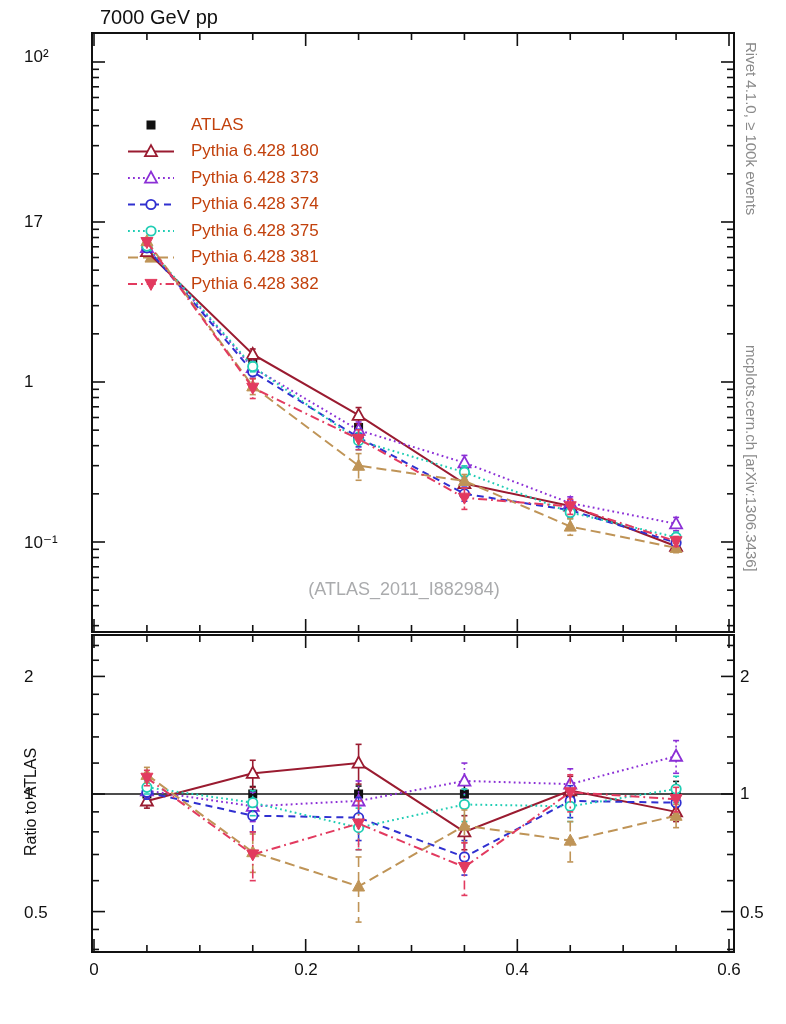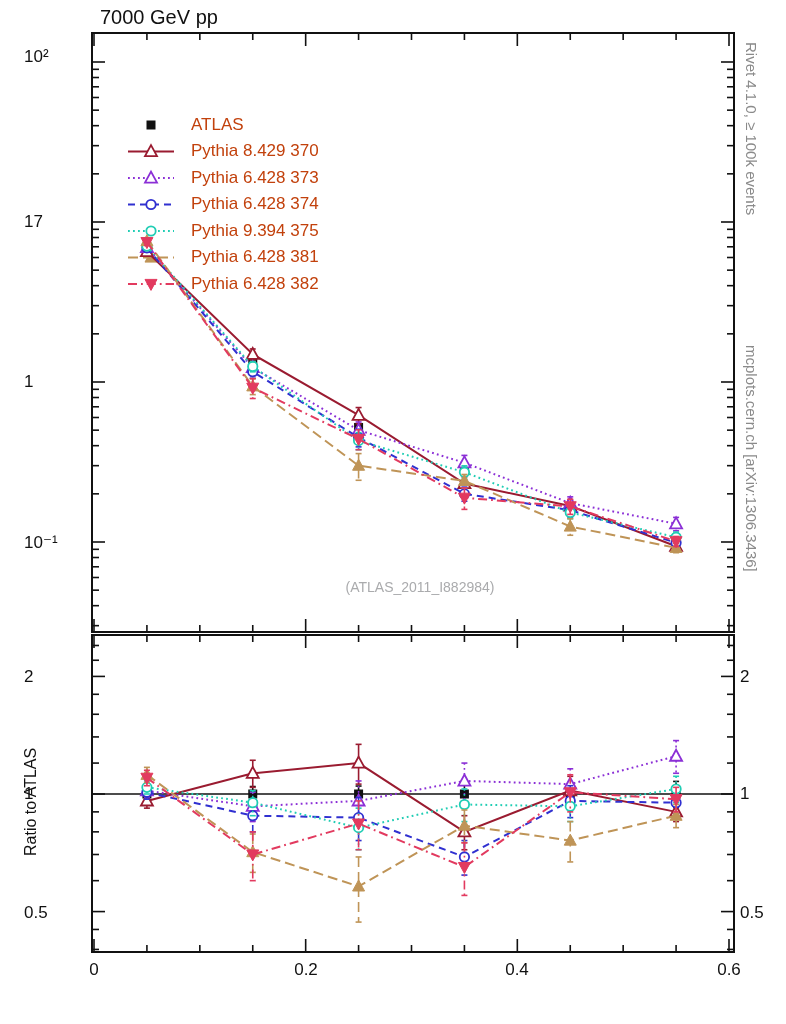--- a/index.html
+++ b/index.html
@@ -7,21 +7,21 @@
         font-family:"Liberation Sans","DejaVu Sans",sans-serif;color:#111;overflow:hidden;}
   #plot-svg{position:absolute;left:0;top:0;}
   .abs{position:absolute;}
   .title{font-size:20px;color:#111;}
   .ticklab{font-size:17px;color:#111;}
   .yml{left:24px;width:58px;}
   .yrr{left:740px;width:44px;text-align:left;}
   .xl{width:64px;text-align:center;top:960px;}
   .legend-label{font-size:17px;color:#c2410c;white-space:nowrap;}
   .side{writing-mode:vertical-rl;font-size:15px;color:#8a8a8a;white-space:nowrap;left:743px;}
-  .watermark{left:270px;top:579px;width:300px;text-align:center;font-size:14px;color:#aaabad;}
+  .watermark{left:254px;top:579px;width:300px;text-align:center;font-size:18px;color:#aaabad;}
   .ylabel-ratio{left:22px;top:856px;transform:rotate(-90deg);transform-origin:left top;
         font-size:16px;color:#111;white-space:nowrap;}
 </style>
 </head>
 <body>
 
 <div id="page">
 
   <svg id="plot-svg" width="786" height="1024">
       <g>
@@ -583,19 +583,19 @@
   <div class="abs ticklab yrr" style="top:667px;">2</div>
   <div class="abs ticklab yrr" style="top:784px;">1</div>
   <div class="abs ticklab yrr" style="top:903px;">0.5</div>
 
   <div class="abs ticklab xl" style="left:62px;">0</div>
   <div class="abs ticklab xl" style="left:274px;">0.2</div>
   <div class="abs ticklab xl" style="left:485px;">0.4</div>
   <div class="abs ticklab xl" style="left:697px;">0.6</div>
 
   <div class="abs legend-label" style="left:191px;top:115px;">ATLAS</div>
-  <div class="abs legend-label" style="left:191px;top:141px;">Pythia 8.429 370</div>
+  <div class="abs legend-label" style="left:191px;top:141px;">Pythia 6.428 180</div>
   <div class="abs legend-label" style="left:191px;top:168px;">Pythia 6.428 373</div>
   <div class="abs legend-label" style="left:191px;top:194px;">Pythia 6.428 374</div>
-  <div class="abs legend-label" style="left:191px;top:221px;">Pythia 9.394 375</div>
+  <div class="abs legend-label" style="left:191px;top:221px;">Pythia 6.428 375</div>
   <div class="abs legend-label" style="left:191px;top:247px;">Pythia 6.428 381</div>
   <div class="abs legend-label" style="left:191px;top:274px;">Pythia 6.428 382</div>
 </div>
 
 </body></html>

